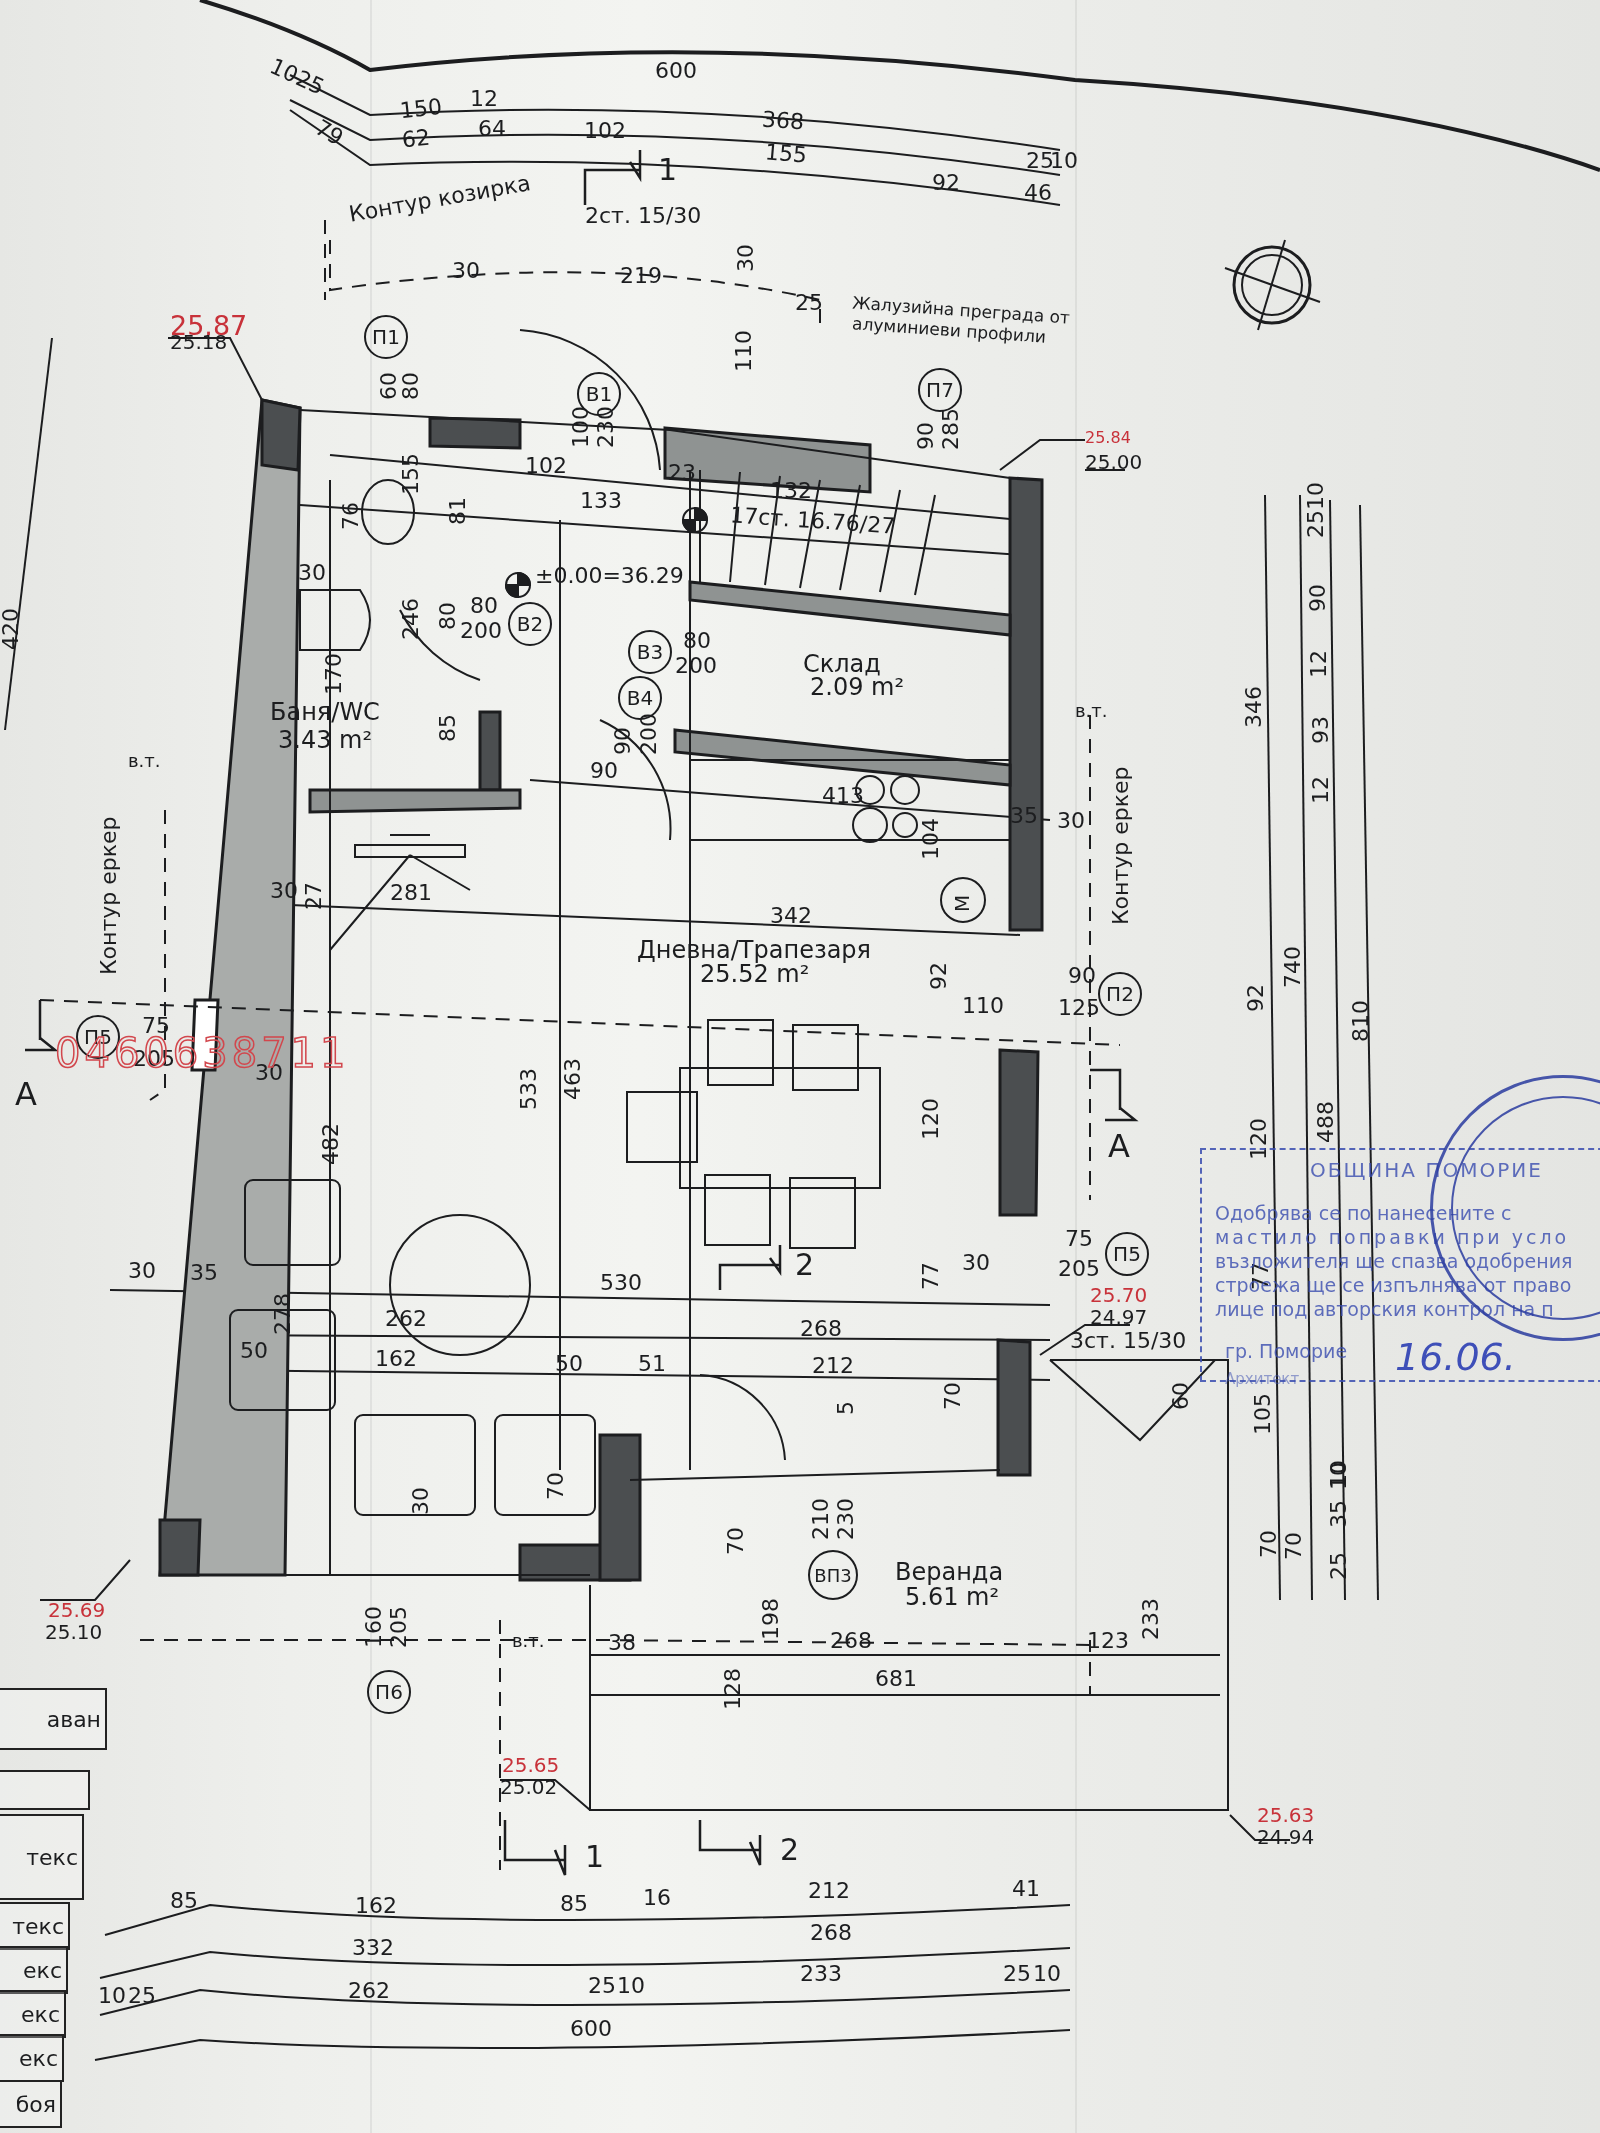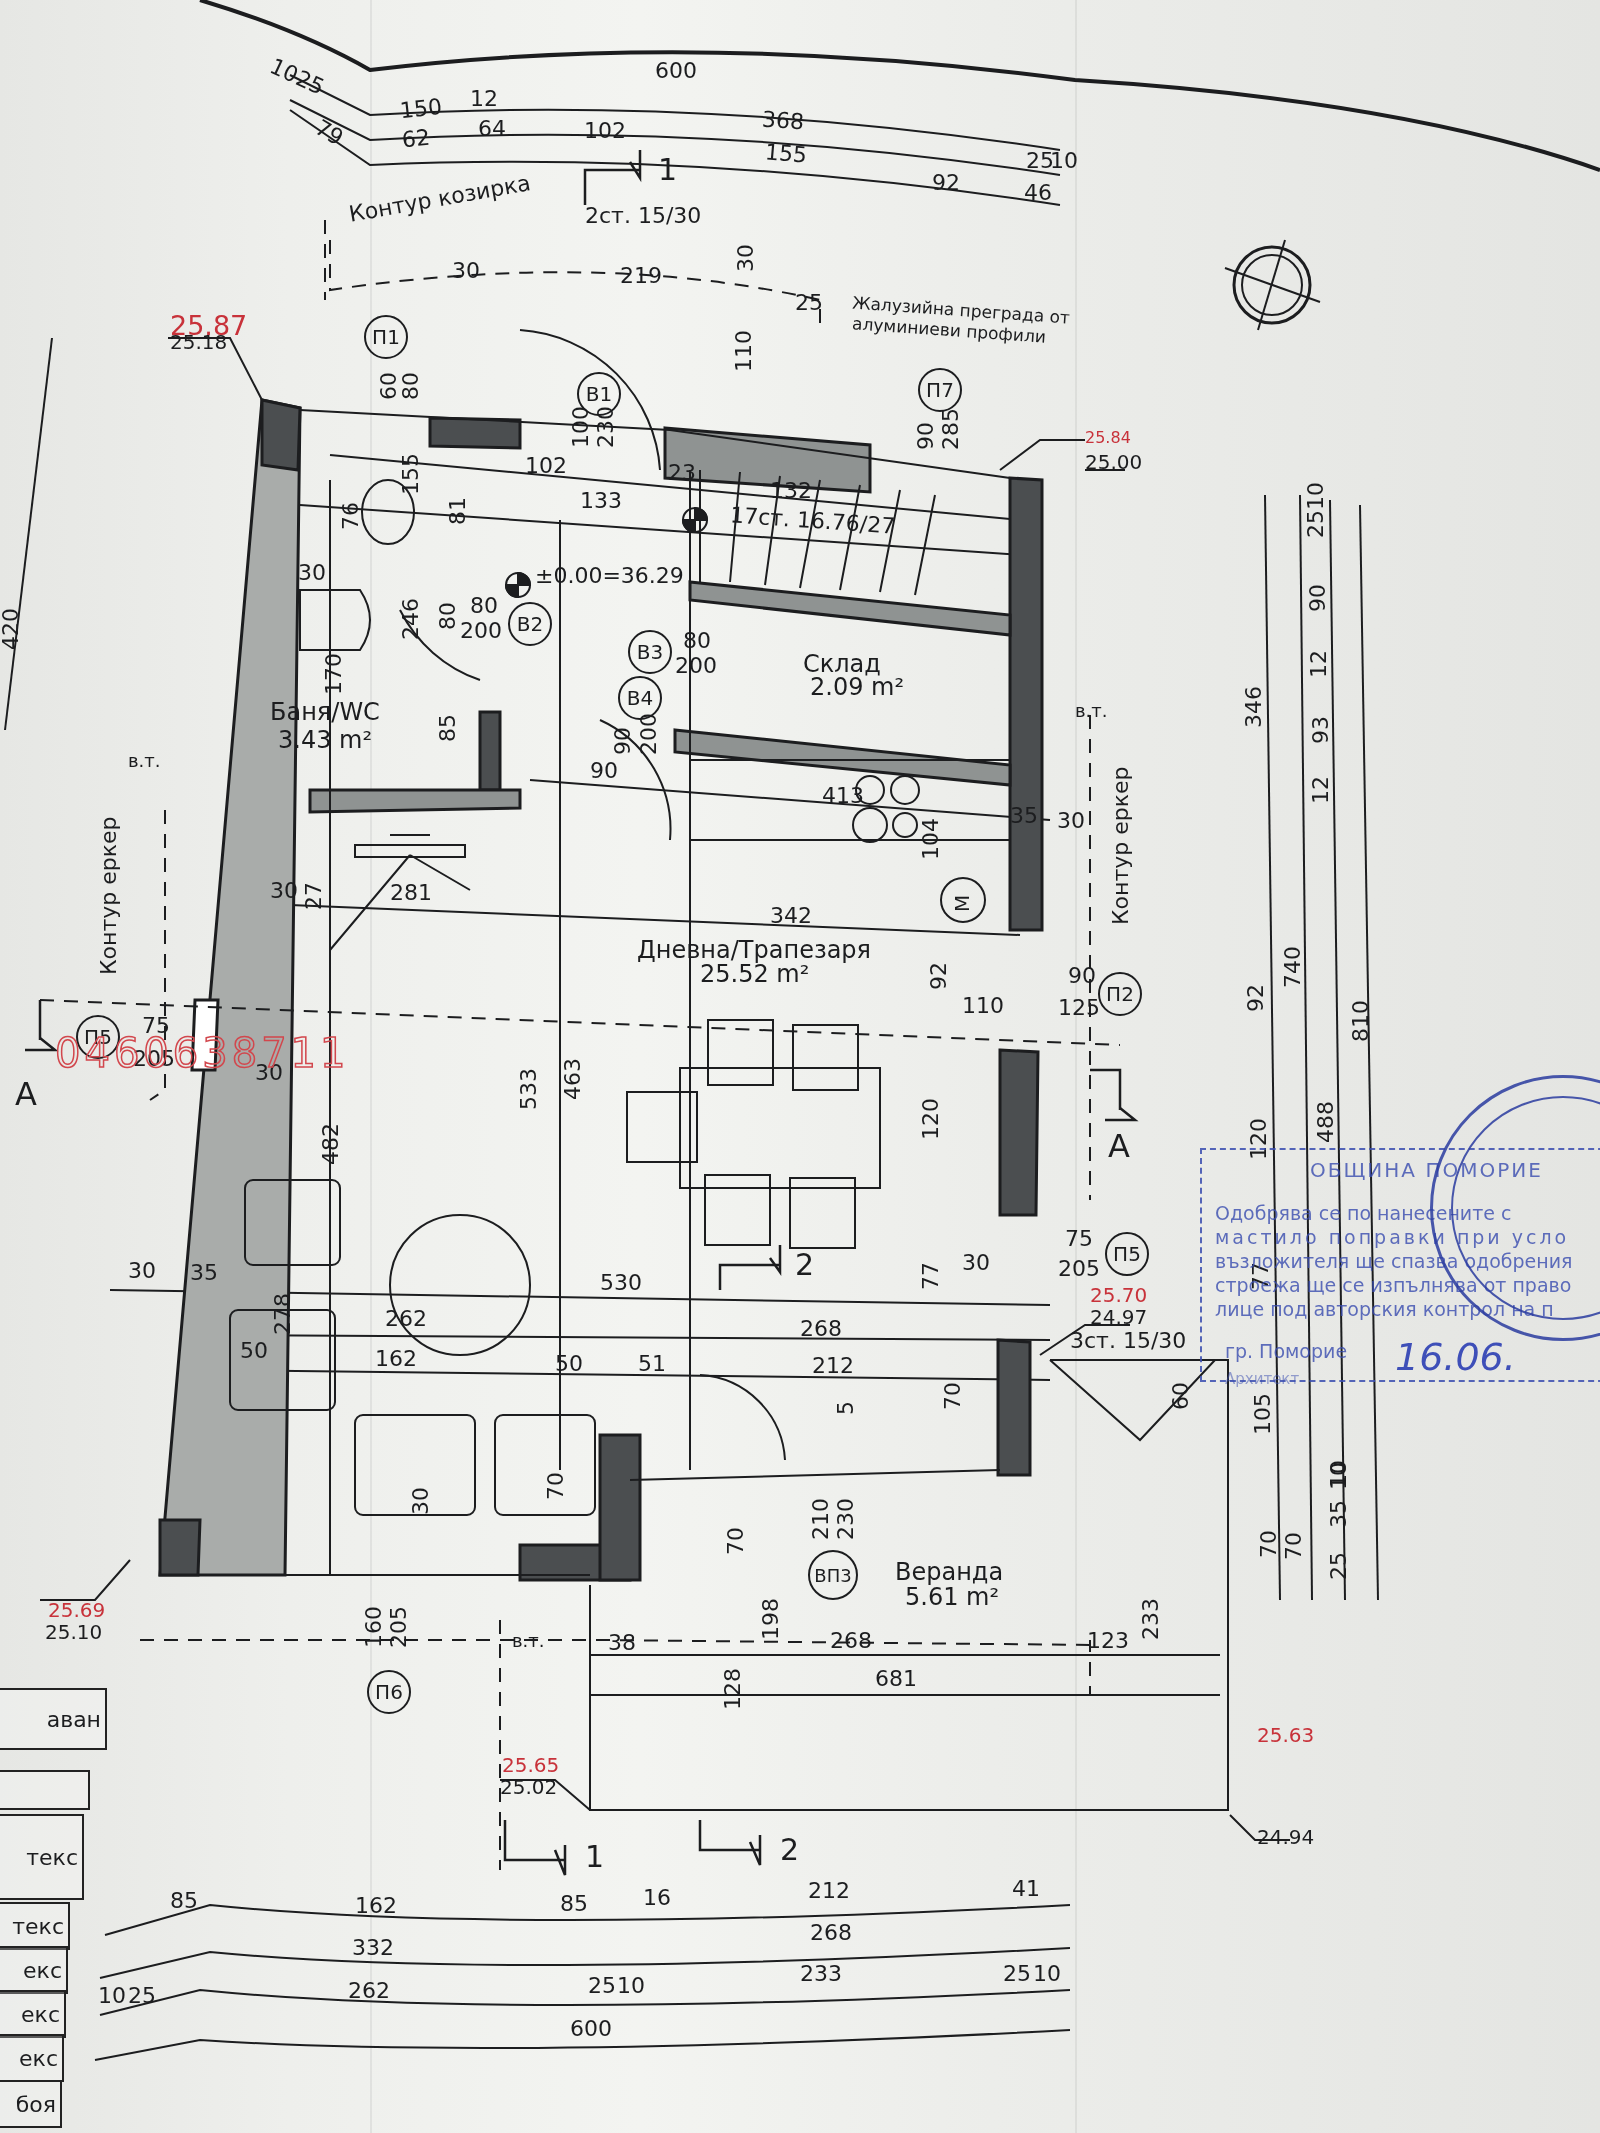--- a/index.html
+++ b/index.html
@@ -234,21 +234,21 @@
 <div class="t red" style="left:170px;top:312px;font-size:27px">25.87</div>
 <div class="t" style="left:170px;top:332px;font-size:20px">25.18</div>
 <div class="t red" style="left:1085px;top:430px;font-size:16px">25.84</div>
 <div class="t" style="left:1085px;top:452px;font-size:20px">25.00</div>
 <div class="t red" style="left:1090px;top:1285px;font-size:20px">25.70</div>
 <div class="t" style="left:1090px;top:1307px;font-size:20px">24.97</div>
 <div class="t red" style="left:48px;top:1600px;font-size:20px">25.69</div>
 <div class="t" style="left:45px;top:1622px;font-size:20px">25.10</div>
 <div class="t red" style="left:502px;top:1755px;font-size:20px">25.65</div>
 <div class="t" style="left:500px;top:1777px;font-size:20px">25.02</div>
-<div class="t red" style="left:1257px;top:1725px;font-size:20px">25.63</div>
+<div class="t red" style="left:1257px;top:1805px;font-size:20px">25.63</div>
 <div class="t" style="left:1257px;top:1827px;font-size:20px">24.94</div>
 
 <div class="tag" style="left:364px;top:315px">
     <span>П1</span>
   </div>
 <div class="tag" style="left:1098px;top:972px">
     <span>П2</span>
   </div>
 <div class="tag" style="left:76px;top:1015px">
     <span>П5</span>

